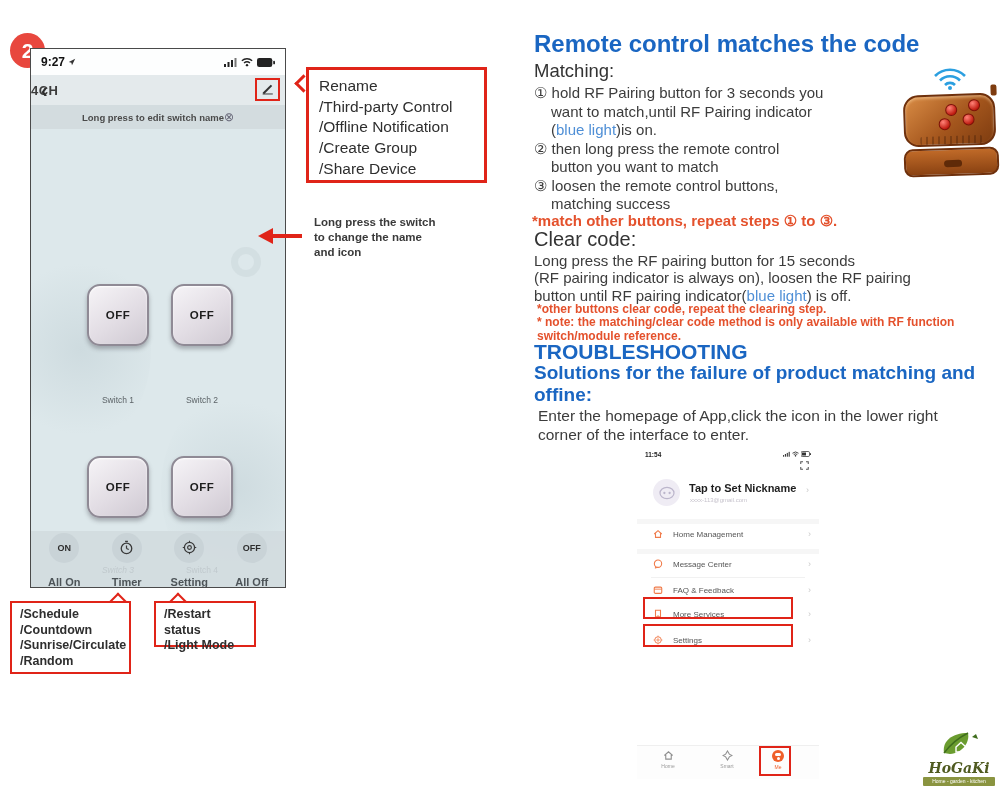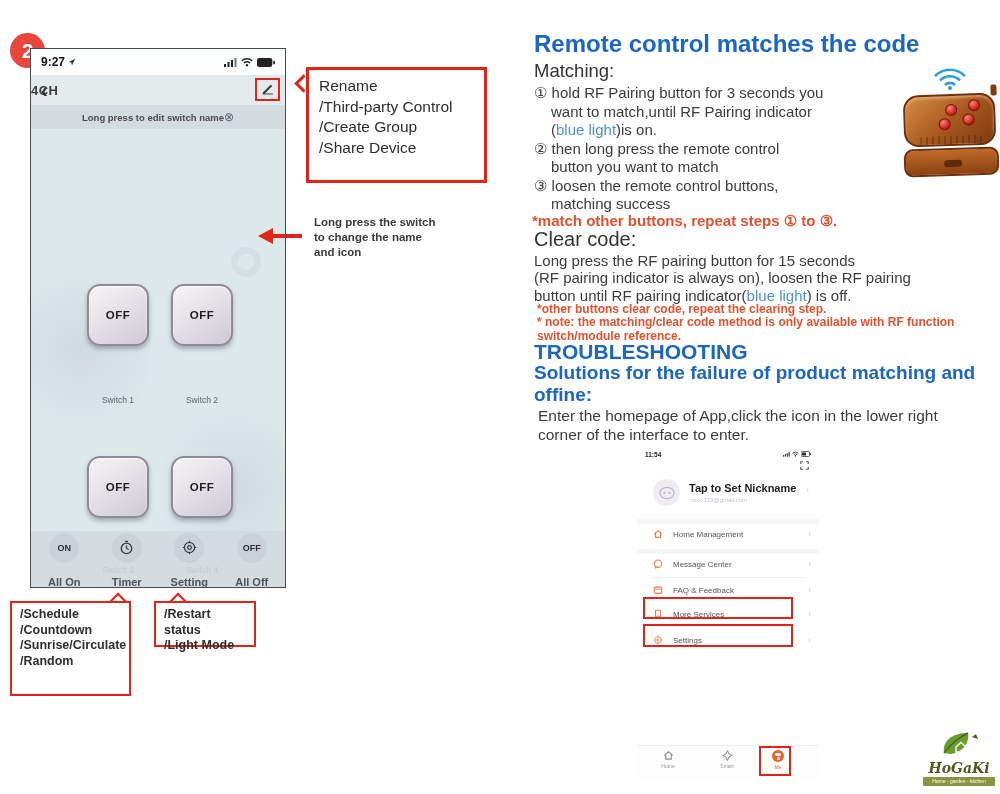--- a/index.html
+++ b/index.html
@@ -51,21 +51,21 @@
     padding:6px 10px;}
   .menu-box div{font-size:15.5px;color:#2e2e2e;line-height:20.7px;font-weight:500;}
   .notch-left{left:297px;top:77px;width:13px;height:13px;background:#fff;border-left:3px solid var(--red);
     border-bottom:3px solid var(--red);transform:rotate(45deg);}
   .arrow-line{left:272px;top:234px;width:30px;height:4px;background:var(--red);}
   .arrow-head{left:258px;top:228px;width:0;height:0;border-top:8px solid transparent;border-bottom:8px solid transparent;
     border-right:15px solid var(--red);}
   .sw-note{left:314px;top:215px;font-size:11.5px;font-weight:600;color:#3a3a3a;line-height:15px;}
   .cbox{border:2.5px solid var(--red);background:#fff;padding:4px 8px;}
   .cbox div{font-size:12.5px;font-weight:600;color:#2e2e2e;line-height:15.5px;}
-  .box-timer{left:10px;top:601px;width:121px;height:95px;}
+  .box-timer{left:10px;top:601px;width:121px;height:73px;}
   .box-setting{left:154px;top:601px;width:102px;height:46px;}
   .notch-up{width:12px;height:12px;background:#fff;border-left:2.5px solid var(--red);
     border-top:2.5px solid var(--red);transform:rotate(45deg);}
 
   
   .r-title{left:534px;top:30px;font-size:24px;font-weight:bold;color:var(--blue);}
   .r-matching{left:534px;top:60px;font-size:18.5px;color:#333;}
   .r-steps{left:534px;top:84px;width:350px;font-size:15px;color:var(--ink);line-height:18.5px;}
   .r-steps .ind{padding-left:17px;}
   .bluetext{color:var(--lblue);}
@@ -220,20 +220,21 @@
         <div class="tb-circle">OFF</div>
         <div class="tb-label">All Off</div>
       </div>
     </div>
   </div>
 
   <div class="abs notch-left"></div>
   <div class="abs menu-box">
     <div>Rename</div>
     <div>/Third-party Control</div>
+    <div>/Offline Notification</div>
     <div>/Create Group</div>
     <div>/Share Device</div>
   </div>
 
   <div class="abs arrow-head"></div>
   <div class="abs arrow-line"></div>
   <div class="abs sw-note">
     <div>Long press the switch</div>
     <div>to change the name</div>
     <div>and icon</div>

